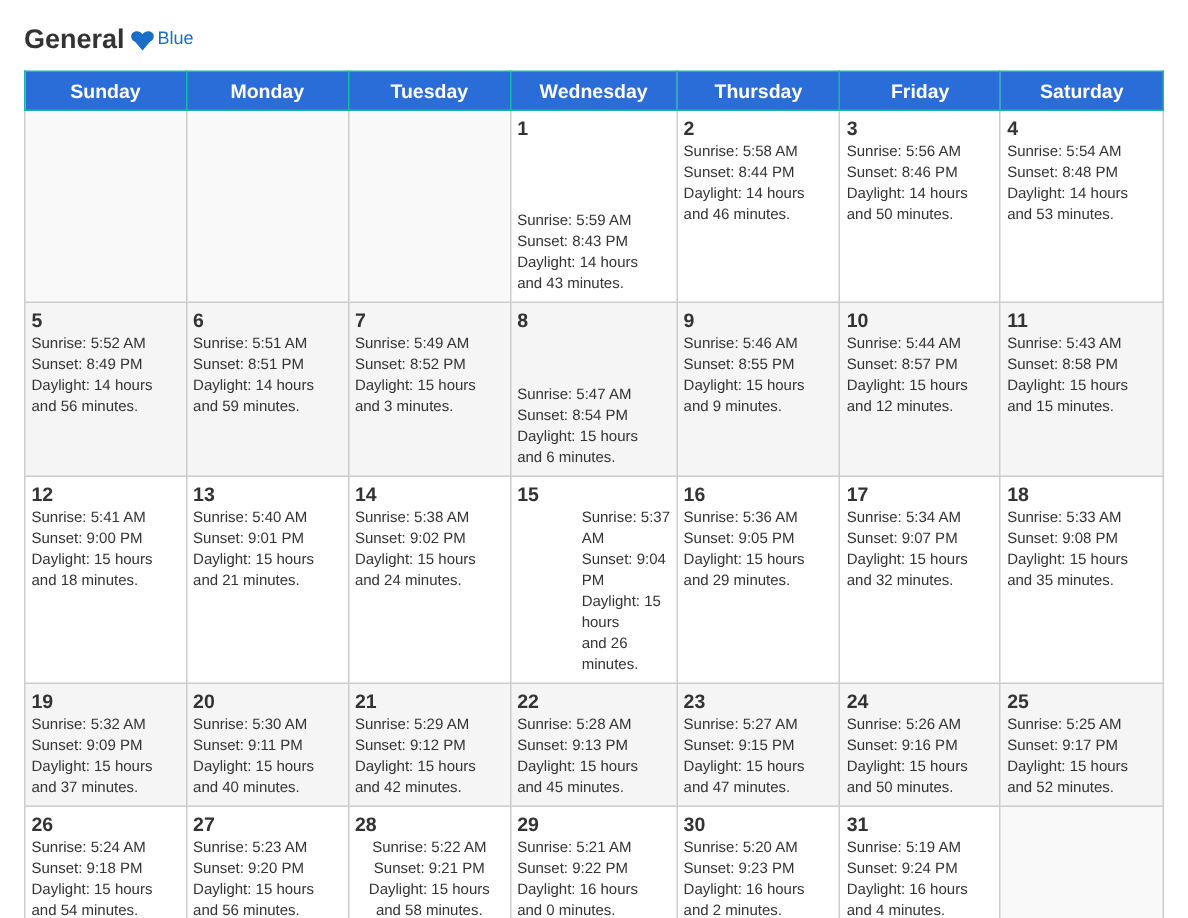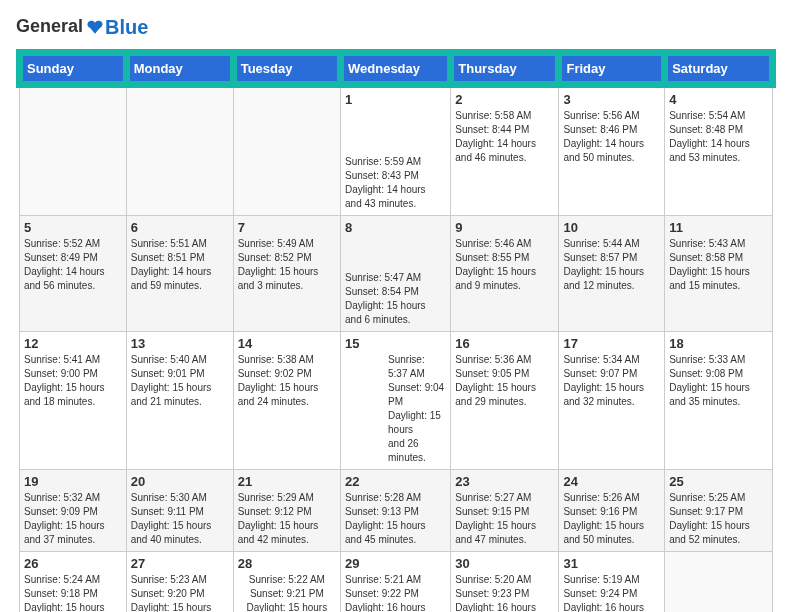--- a/index.html
+++ b/index.html
@@ -26,22 +26,22 @@
     .logo-text {
       display: flex;
       align-items: center;
     }
     .logo-general {
       font-size: 18px;
       font-weight: bold;
       color: #333;
     }
     .logo-blue {
-      font-size: 20px;
-      font-weight: bold;
+      font-size: 12px;
+      font-weight: normal;
       color: #1a6ec7;
     }
     .logo-bird {
       width: 20px;
       height: 20px;
       margin-left: 2px;
     }
     .title-block {
       text-align: right;
     }
@@ -57,22 +57,22 @@
     .calendar {
       width: 100%;
       border-collapse: collapse;
     }
     .calendar th {
       background: #2a6dd9;
       color: #fff;
       font-size: 13px;
       font-weight: bold;
       padding: 5px 4px;
-      border: 7px solid #14b8a6;
-      text-align: left;
+      border: 1px solid #14b8a6;
+      text-align: center;
       margin-top: 36px;
     }
     .calendar td {
       border: 1px solid #ccc;
       vertical-align: top;
       padding: 4px;
       width: 113px;
       min-height: 80px;
       font-size: 10.5px;
       color: #333;

